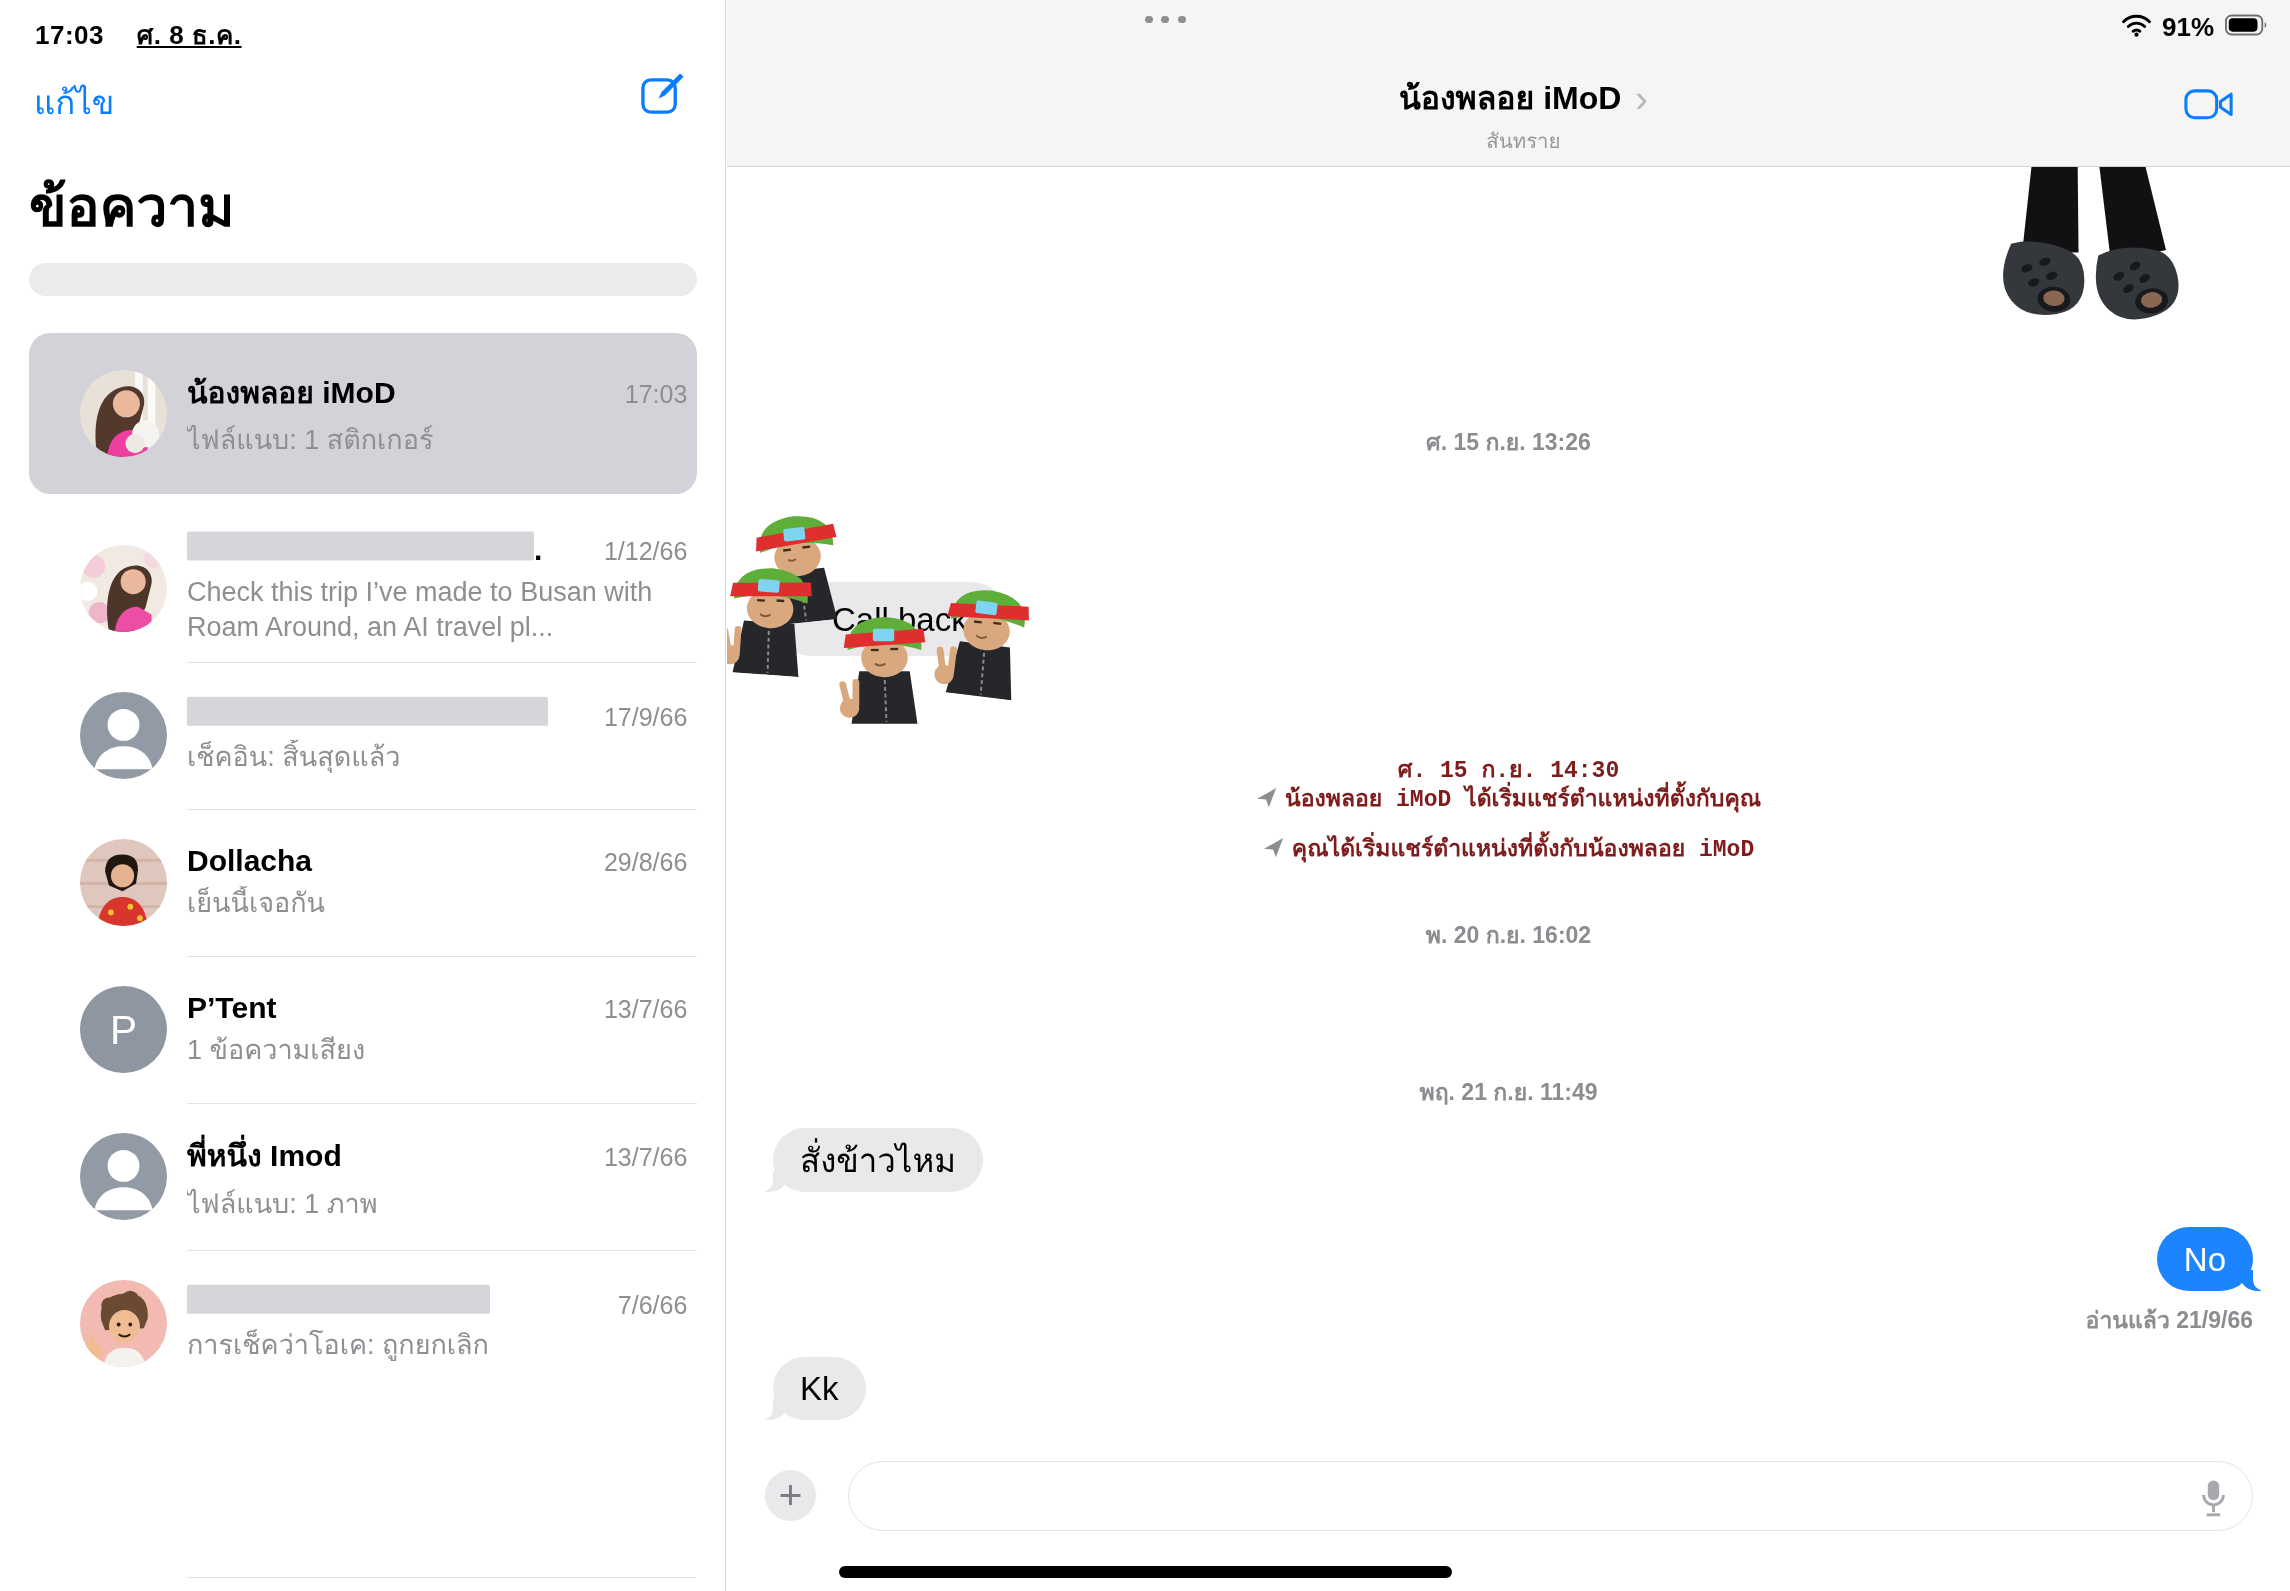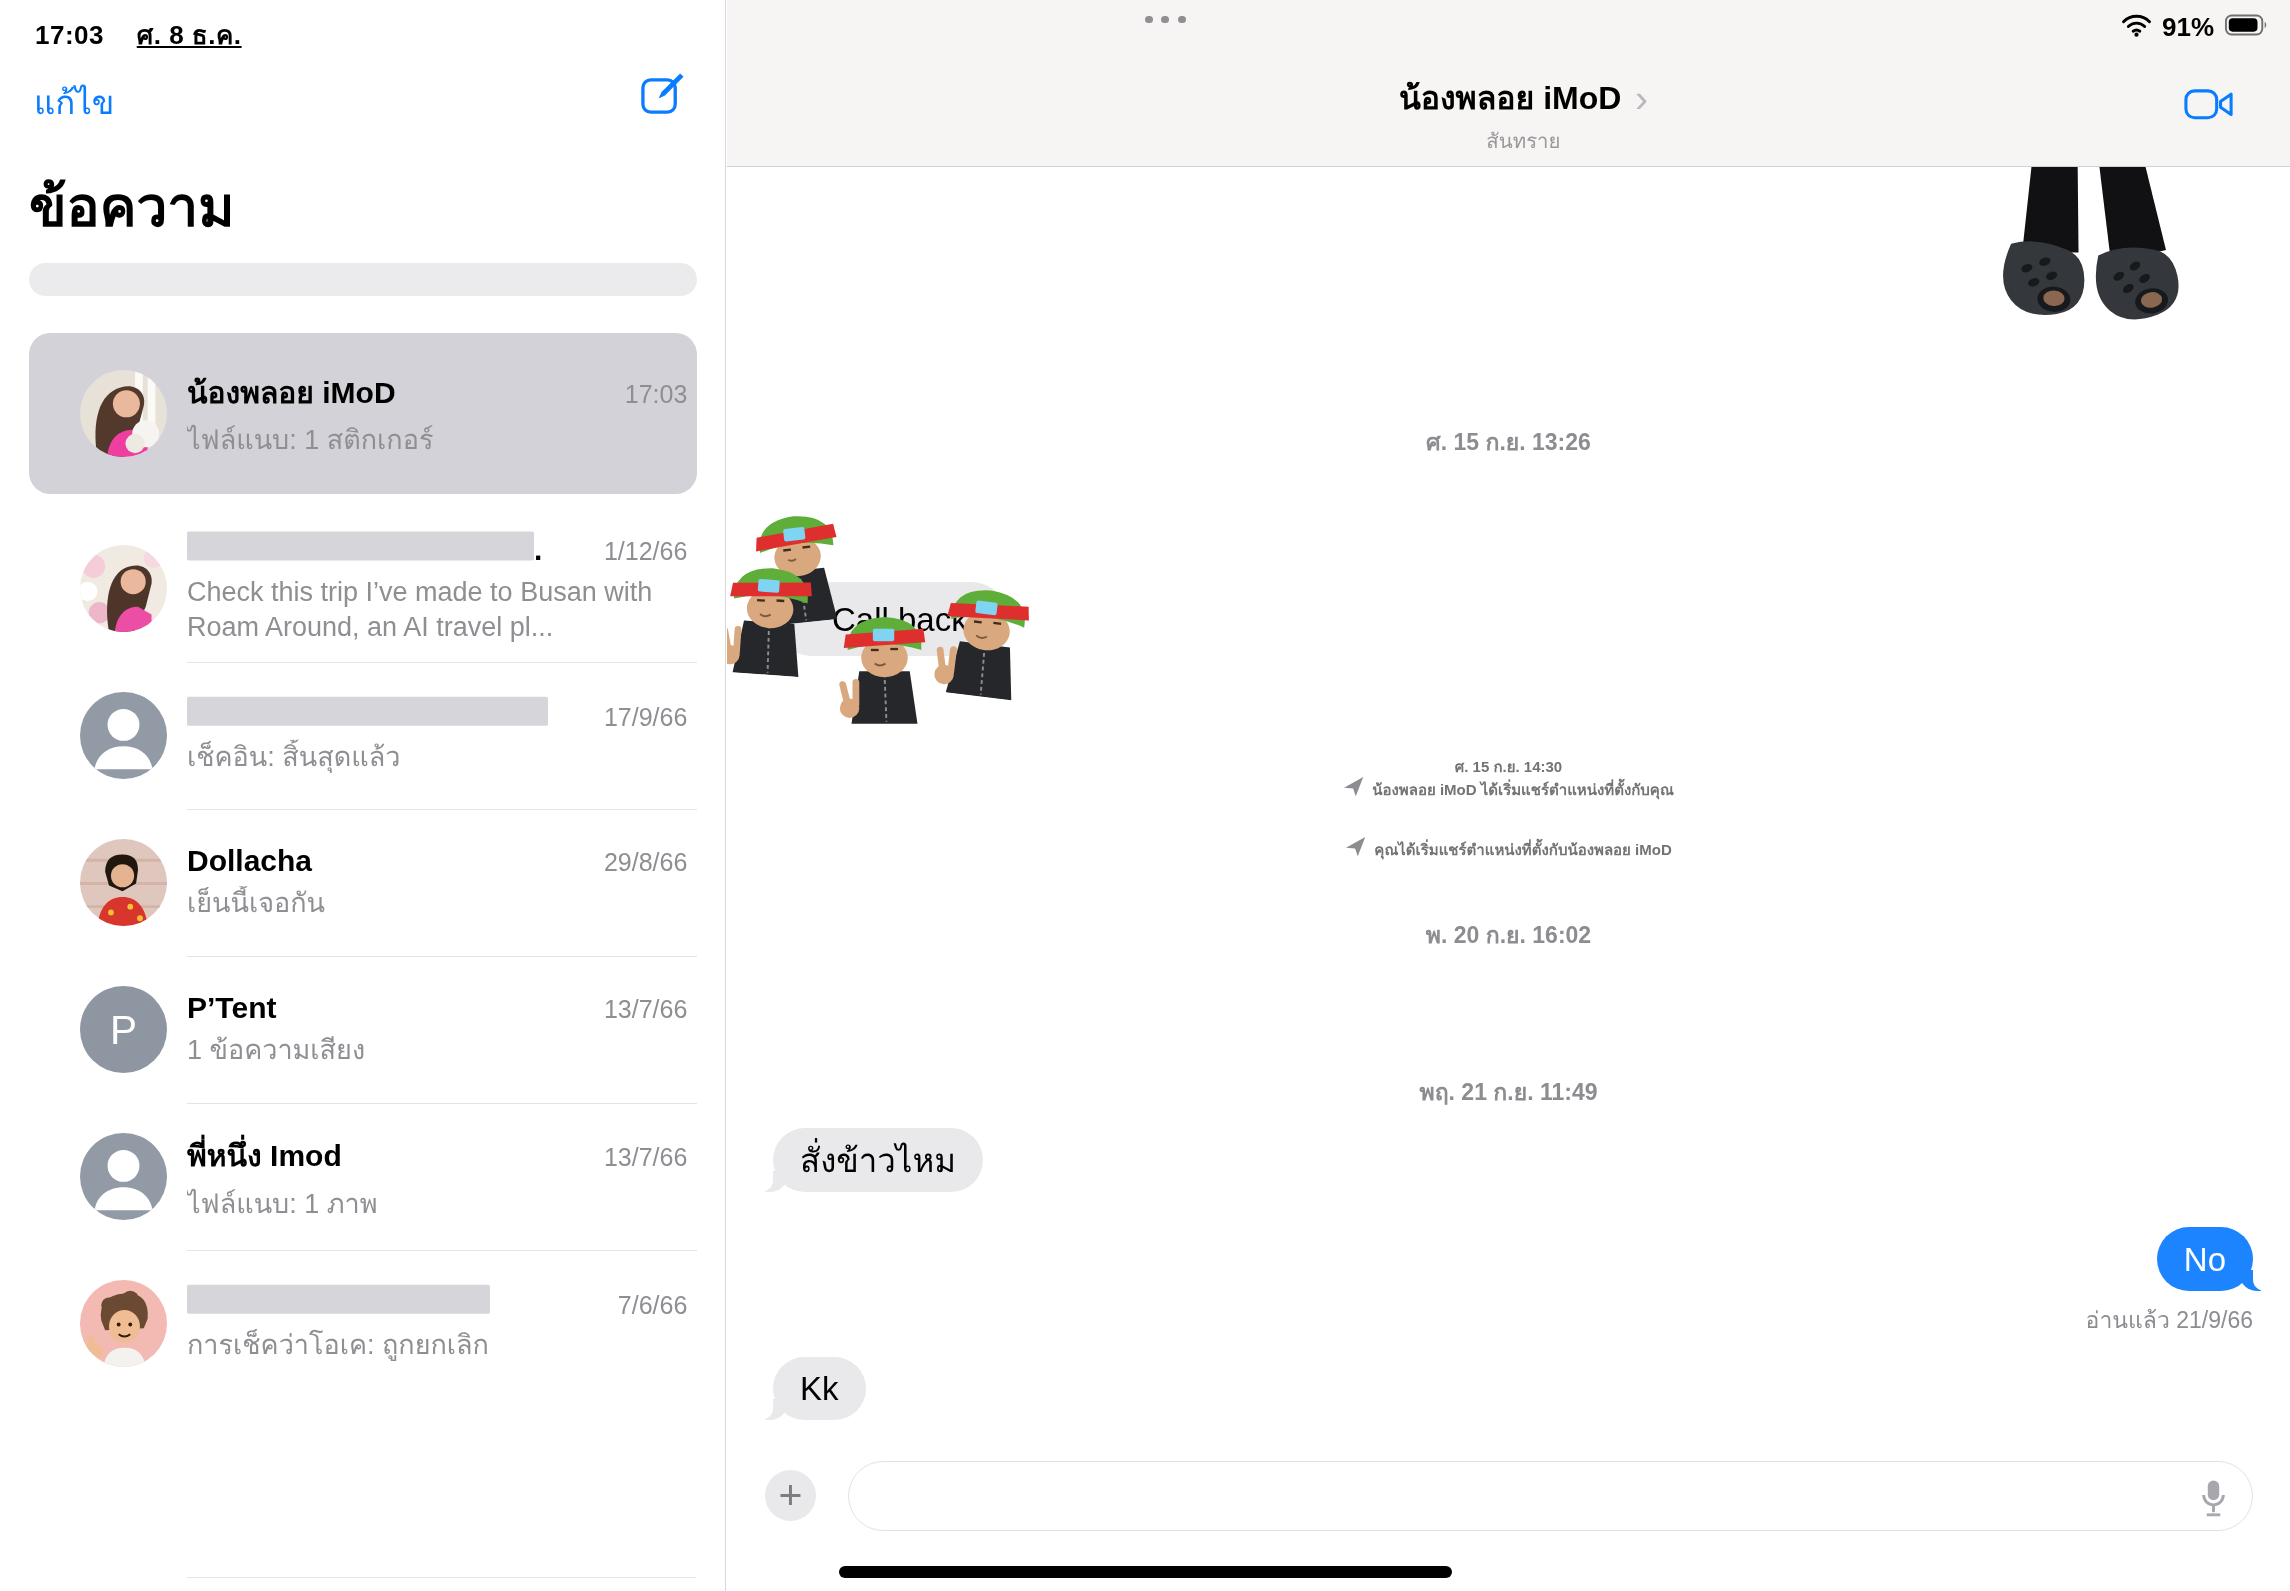--- a/index.html
+++ b/index.html
@@ -46,37 +46,37 @@
   .chat-title { font-size:32px; font-weight:700; color:#000; white-space:nowrap; }
   .chat-title .chev { color:#b9b9bd; font-weight:400; font-size:39px; margin-left:13.6px; vertical-align:-2.9px; }
   .chat-subtitle { margin-top:1.9px; font-size:20.4px; color:#98989d; }
   .video-btn { position:absolute; right:56px; top:87px; width:50px; height:37px; cursor:pointer; }
   .status-right { position:absolute; right:21.3px; top:11.6px; display:flex; align-items:center; gap:9.7px; }
   .battery-label { font-size:26px; font-weight:600; color:#000; }
 
   .chat-scroll { position:absolute; left:0; top:0; width:100%; height:1591px; z-index:1; }
 
   .date-sep { position:absolute; width:100%; text-align:center; font-size:23px; font-weight:600; color:#8c8c91; }
-  .share-row { position:absolute; width:100%; text-align:center; font-size:15px; font-weight:600; color:#737373; line-height:1.28; }
+  .share-row { position:absolute; width:100%; text-align:center; font-size:23px; font-weight:600; color:#7f1d1d; line-height:1.28;font-family:Liberation Mono, monospace; }
   .share-row .nav-icon { display:inline-block; width:21.3px; height:21.3px; margin-right:7.8px; vertical-align:-1.9px; }
 
   .bubble { position:absolute; font-size:33px; line-height:1.0; border-radius:35px;
     display:flex; align-items:center; padding:0 27px; white-space:nowrap; }
   .bubble.recv { background:#e9e9eb; color:#000; }
   .bubble.sent { background:#1b84fe; color:#fff; }
   .bubble.recv::before { content:""; position:absolute; left:-7.8px; bottom:0; width:21.3px; height:21.3px;
     background:#e9e9eb; border-bottom-right-radius:17.5px 15.5px; }
   .bubble.recv::after { content:""; position:absolute; left:-11.6px; bottom:0; width:11.6px; height:23px;
     background:#fff; border-bottom-right-radius:11.6px; }
   .bubble.sent::before { content:""; position:absolute; right:-7.8px; bottom:0; width:21.3px; height:21.3px;
     background:#1b84fe; border-bottom-left-radius:17.5px 15.5px; }
   .bubble.sent::after { content:""; position:absolute; right:-11.6px; bottom:0; width:11.6px; height:23px;
     background:#fff; border-bottom-left-radius:11.6px; }
 
-  .read-receipt { position:absolute; right:37px; top:1302px; font-size:23px; font-weight:400; color:#8c8c91; }
+  .read-receipt { position:absolute; right:37px; top:1302px; font-size:23px; font-weight:700; color:#8c8c91; }
 
   .sticker { position:absolute; }
   .sticker svg { width:100%; height:100%; display:block; }
   .legs-sticker { left:1254px; top:134px; width:221px; height:254px; z-index:1; }
   .cluster { position:absolute; left:0; top:500px; width:320px; height:213px; }
   .cb-bubble { left:49px; top:82px; height:74px; padding:0 39px 0 56px; z-index:2; }
   .st { width:97px; height:115px; z-index:3; }
   .st-a { left:23px; top:7.8px; transform:rotate(-6deg); }
   .st-b { left:-5.8px; top:60px; transform:rotate(4deg); }
   .st-c { left:109px; top:109px; }

